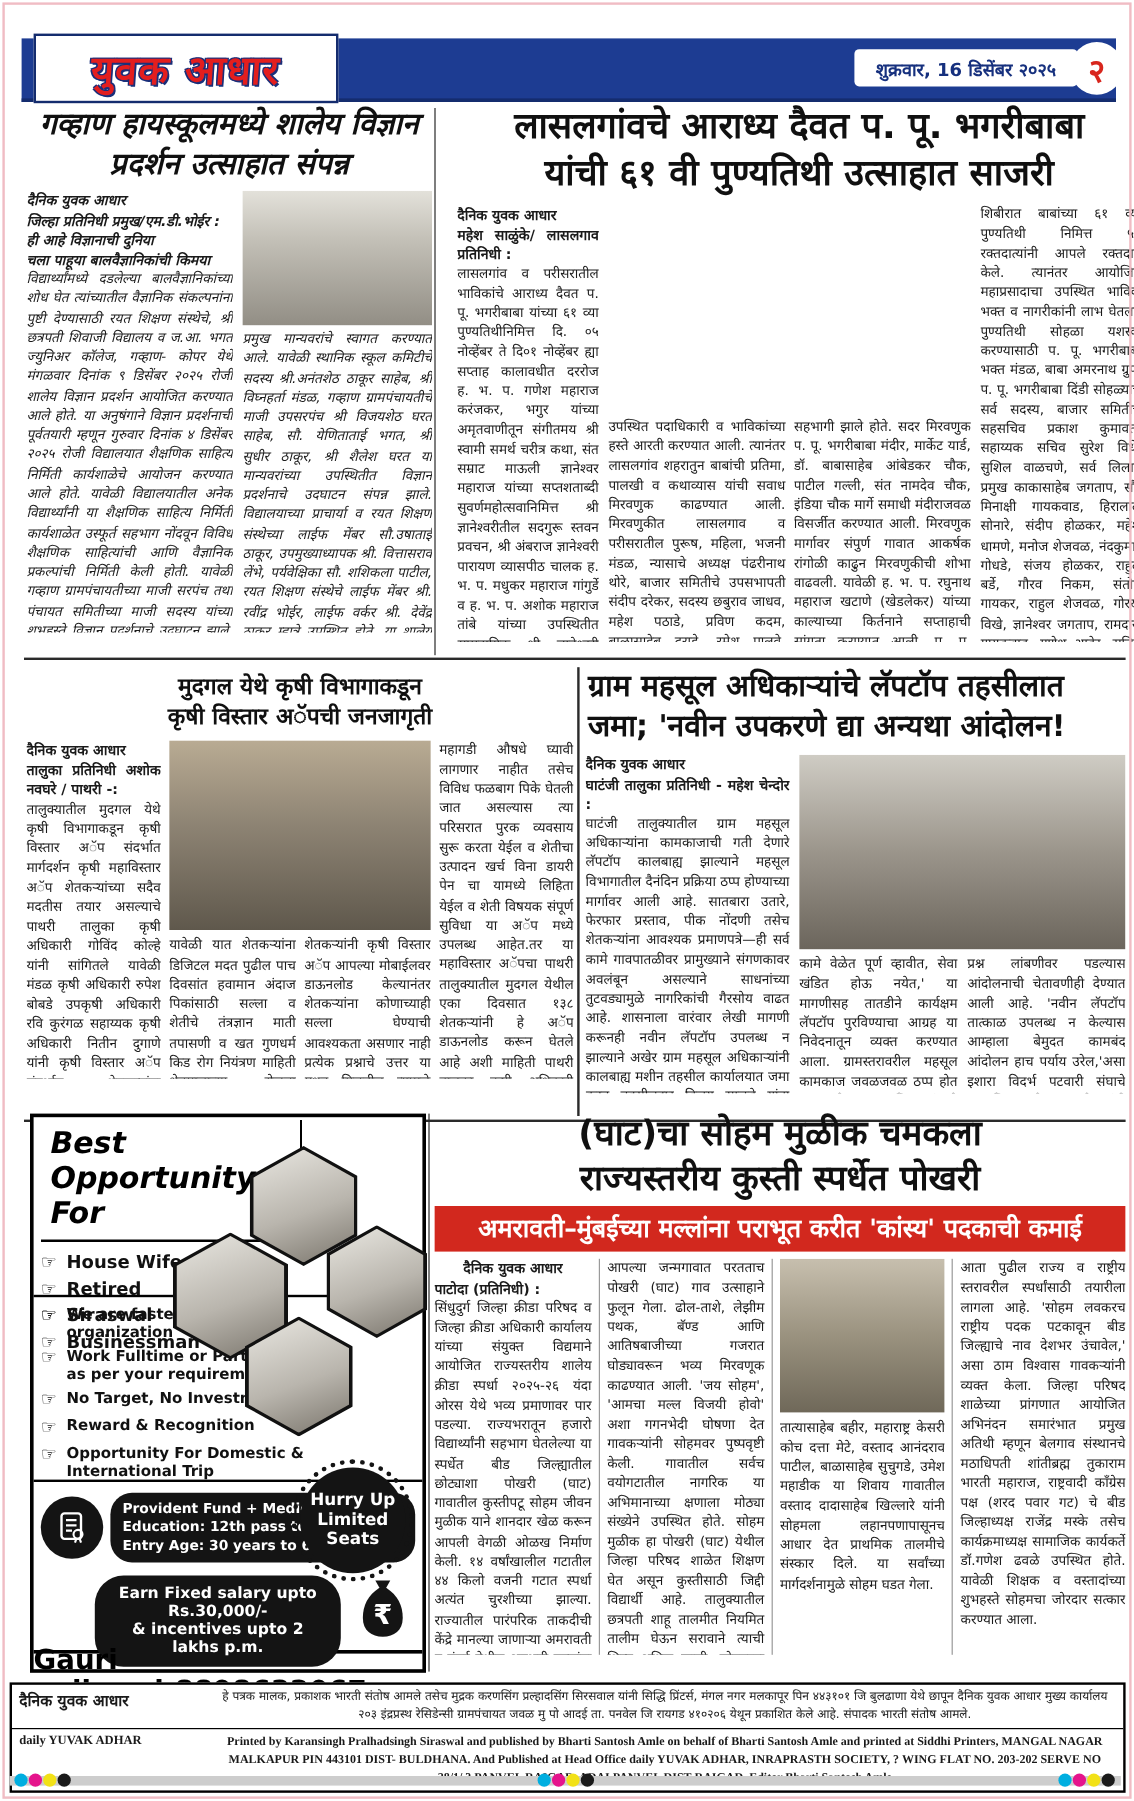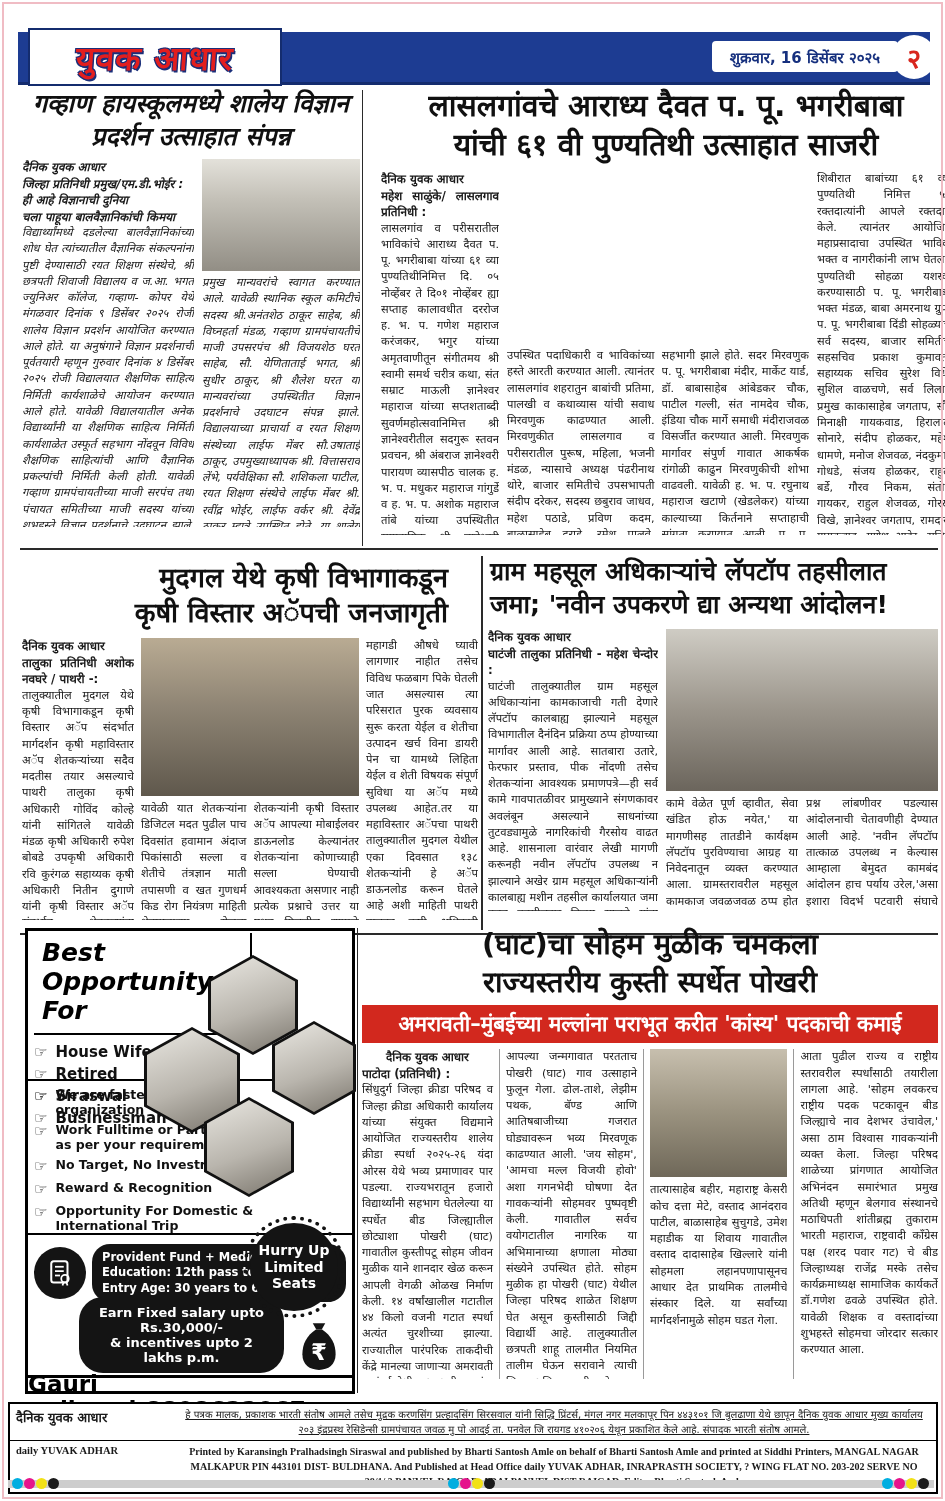--- a/index.html
+++ b/index.html
@@ -18,21 +18,21 @@
             display:flex;align-items:center;justify-content:center;font-size:15px;font-weight:bold;color:#16307e;}
   .page-circle{left:892px;top:35px;width:44px;height:44px;background:#fff;border-radius:50%;
                display:flex;align-items:center;justify-content:center;font-size:27px;font-weight:bold;color:#d8261d;}
 
   
   .vrule{background:#2a2a2a;width:1px;}
   .hrule{background:#2a2a2a;height:2px;}
 
   
   .headline{font-weight:bold;text-align:center;color:#101010;line-height:1.3;}
-  .hl-25{font-size:25px;} .hl-31{font-size:30px;} .hl-27{font-size:27px;text-align:right;} .hl-26{font-size:25px;} .hl-30{font-size:29px;}
+  .hl-25{font-size:25px;} .hl-31{font-size:30px;} .hl-27{font-size:19px;} .hl-26{font-size:25px;} .hl-30{font-size:29px;}
   .body-txt{font-size:11.3px;line-height:1.44;text-align:justify;overflow:hidden;}
   .byline{font-weight:bold;font-size:11.8px;display:block;line-height:1.4;}
   .photo{width:100%;}
   .ph-indoor{background:linear-gradient(180deg,#e3e1da 0%,#c4c1b8 35%,#928e85 100%);}
   .ph-green{background:linear-gradient(180deg,#a9b79b 0%,#87977c 40%,#5d68544 40%,#6e7a64 70%,#4f584a 100%);}
   .ph-street{background:linear-gradient(180deg,#b9ab93 0%,#8d8373 45%,#5f584c 100%);}
   .ph-office{background:linear-gradient(180deg,#cfccc4 0%,#9b958b 50%,#6b655c 100%);}
   .ph-crowd{background:linear-gradient(180deg,#c7bfae 0%,#9a927f 50%,#6f6859 100%);}
 
   .row{display:flex;gap:8px;}
@@ -255,21 +255,21 @@
           <line x1="17" y1="19" x2="18" y2="22" stroke="#fff" stroke-width="1.4"></line>
         </svg>
     </div>
     <div class="blk-pill" style="flex:1;padding:6px 10px;font-size:11.5px;line-height:1.35;">
       <div>Provident Fund + Medical Benefits</div>
       <div>Education: 12th pass to Graduates</div>
       <div>Entry Age: 30 years to 65 years</div>
     </div>
   </div>
 
-  <div style="height:60px;padding:2px 6px;display:flex;align-items:flex-end;gap:8px;margin-left:45px;">
+  <div style="height:60px;padding:2px 6px;display:flex;align-items:flex-start;gap:8px;margin-left:45px;">
     <div class="blk-pill" style="flex:1;padding:8px 10px;font-size:13px;text-align:center;border-radius:24px;">
       <div>Earn Fixed salary upto Rs.30,000/-</div>
       <div>&amp; incentives upto 2 lakhs p.m.</div>
     </div>
     <div style="flex:0 0 54px;display:flex;align-items:center;justify-content:center;">
       <svg width="50" height="54" viewBox="0 0 24 26">
           <path d="M9 2 L15 2 L13.3 5 L10.7 5 Z" fill="#141414"></path>
           <path d="M10.5 5 L13.5 5 C18 8 20 12 20 17 C20 22 16.5 24.5 12 24.5 C7.5 24.5 4 22 4 17 C4 12 6 8 10.5 5 Z" fill="#141414"></path>
           <text x="12" y="19.5" text-anchor="middle" font-size="11" font-weight="bold" fill="#fff">₹</text>
         </svg>
@@ -296,21 +296,21 @@
       <div class="photo ph-crowd" style="height:128px;margin-bottom:5px;"></div>
       <div class="body-txt">तात्यासाहेब बहीर, महाराष्ट्र केसरी कोच दत्ता मेटे, वस्ताद आनंदराव पाटील, बाळासाहेब सुचुगडे, उमेश महाडीक या शिवाय गावातील वस्ताद दादासाहेब खिल्लारे यांनी सोहमला लहानपणापासूनच आधार देत प्राथमिक तालमीचे संस्कार दिले. या सर्वांच्या मार्गदर्शनामुळे सोहम घडत गेला.</div>
     </div>
     <div class="body-txt wcol" style="flex:1.05;height:100%;">आता पुढील राज्य व राष्ट्रीय स्तरावरील स्पर्धांसाठी तयारीला लागला आहे. 'सोहम लवकरच राष्ट्रीय पदक पटकावून बीड जिल्ह्याचे नाव देशभर उंचावेल,' असा ठाम विश्वास गावकऱ्यांनी व्यक्त केला. जिल्हा परिषद शाळेच्या प्रांगणात आयोजित अभिनंदन समारंभात प्रमुख अतिथी म्हणून बेलगाव संस्थानचे मठाधिपती शांतीब्रह्म तुकाराम भारती महाराज, राष्ट्रवादी काँग्रेस पक्ष (शरद पवार गट) चे बीड जिल्हाध्यक्ष राजेंद्र मस्के तसेच कार्यक्रमाध्यक्ष सामाजिक कार्यकर्ते डॉ.गणेश ढवळे उपस्थित होते. यावेळी शिक्षक व वस्तादांच्या शुभहस्ते सोहमचा जोरदार सत्कार करण्यात आला.</div>
   </div>
 </div>
 
 <div class="abs foot-box">
   <div class="foot-row1">
     <div class="foot-label">दैनिक युवक आधार</div>
-    <div class="foot-txt" style="flex:1;text-decoration:underline;">हे पत्रक मालक, प्रकाशक भारती संतोष आमले तसेच मुद्रक करणसिंग प्रल्हादसिंग सिरसवाल यांनी सिद्धि प्रिंटर्स, मंगल नगर मलकापूर पिन ४४३१०१ जि बुलढाणा येथे छापून दैनिक युवक आधार मुख्य कार्यालय २०३ इंद्रप्रस्थ रेसिडेन्सी ग्रामपंचायत जवळ मु पो आदई ता. पनवेल जि रायगड ४१०२०६ येथून प्रकाशित केले आहे. संपादक भारती संतोष आमले.</div>
+    <div class="foot-txt" style="flex:1;">हे पत्रक मालक, प्रकाशक भारती संतोष आमले तसेच मुद्रक करणसिंग प्रल्हादसिंग सिरसवाल यांनी सिद्धि प्रिंटर्स, मंगल नगर मलकापूर पिन ४४३१०१ जि बुलढाणा येथे छापून दैनिक युवक आधार मुख्य कार्यालय २०३ इंद्रप्रस्थ रेसिडेन्सी ग्रामपंचायत जवळ मु पो आदई ता. पनवेल जि रायगड ४१०२०६ येथून प्रकाशित केले आहे. संपादक भारती संतोष आमले.</div>
   </div>
   <div class="foot-row1" style="border-bottom:none;">
     <div class="foot-label" style="font-size:10.5px;font-family:'Liberation Serif',serif;">daily YUVAK ADHAR</div>
     <div class="foot-en" style="flex:1;">Printed by Karansingh Pralhadsingh Siraswal and published by Bharti Santosh Amle on behalf of Bharti Santosh Amle and printed at Siddhi Printers, MANGAL NAGAR MALKAPUR PIN 443101 DIST- BULDHANA. And Published at Head Office daily YUVAK ADHAR, INRAPRASTH SOCIETY, ? WING FLAT NO. 203-202 SERVE NO 28/1/ 3 PANVEL RAIGAD, ADAI PANVEL DIST-RAIGAD, Editor Bharti Santosh Amle</div>
   </div>
 </div>
 
 <div class="abs reg-strip">
   <span class="reg-dot" style="left:4px;background:#00aee0;"></span>
   <span class="reg-dot" style="left:16px;background:#e5148c;"></span>

